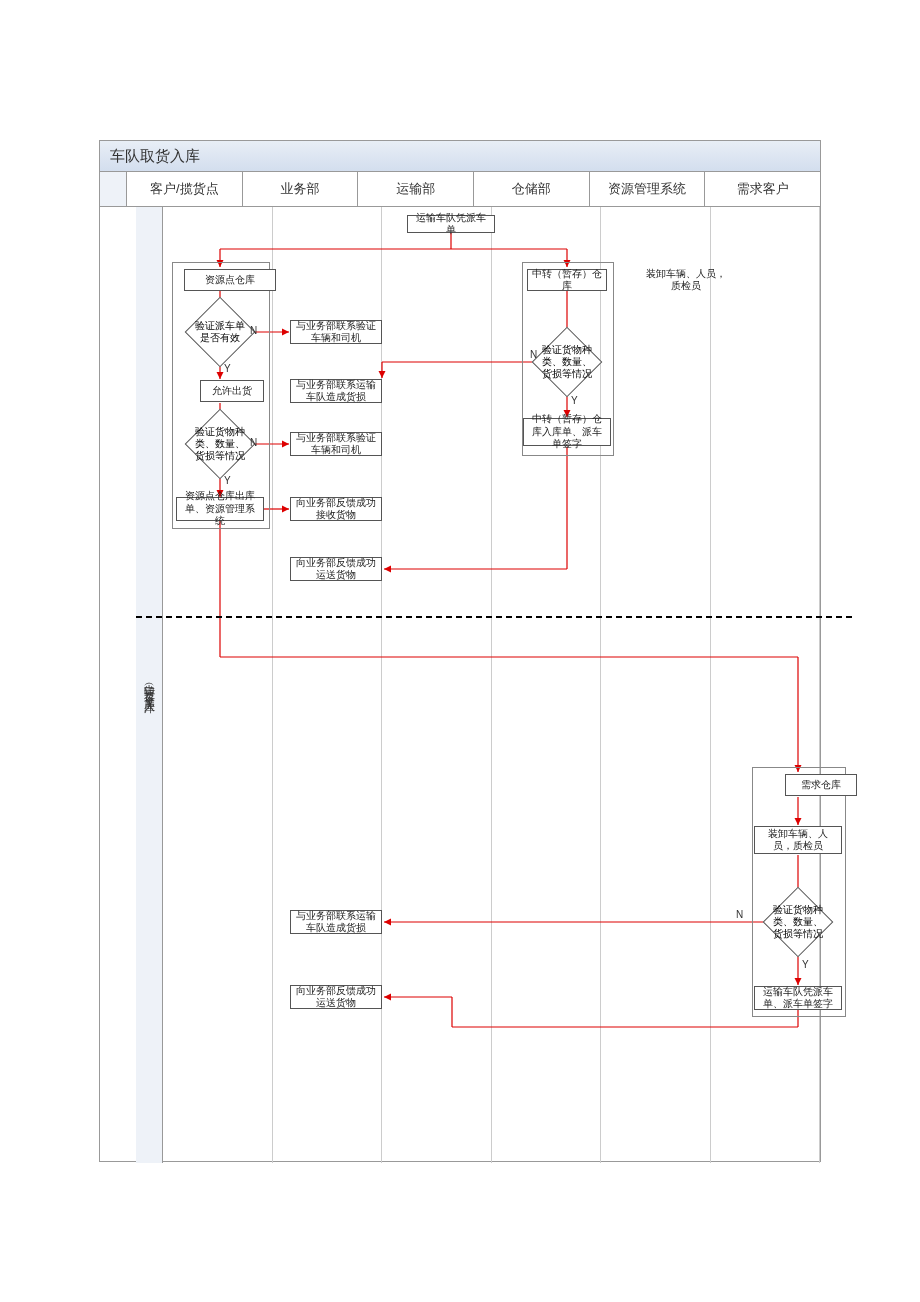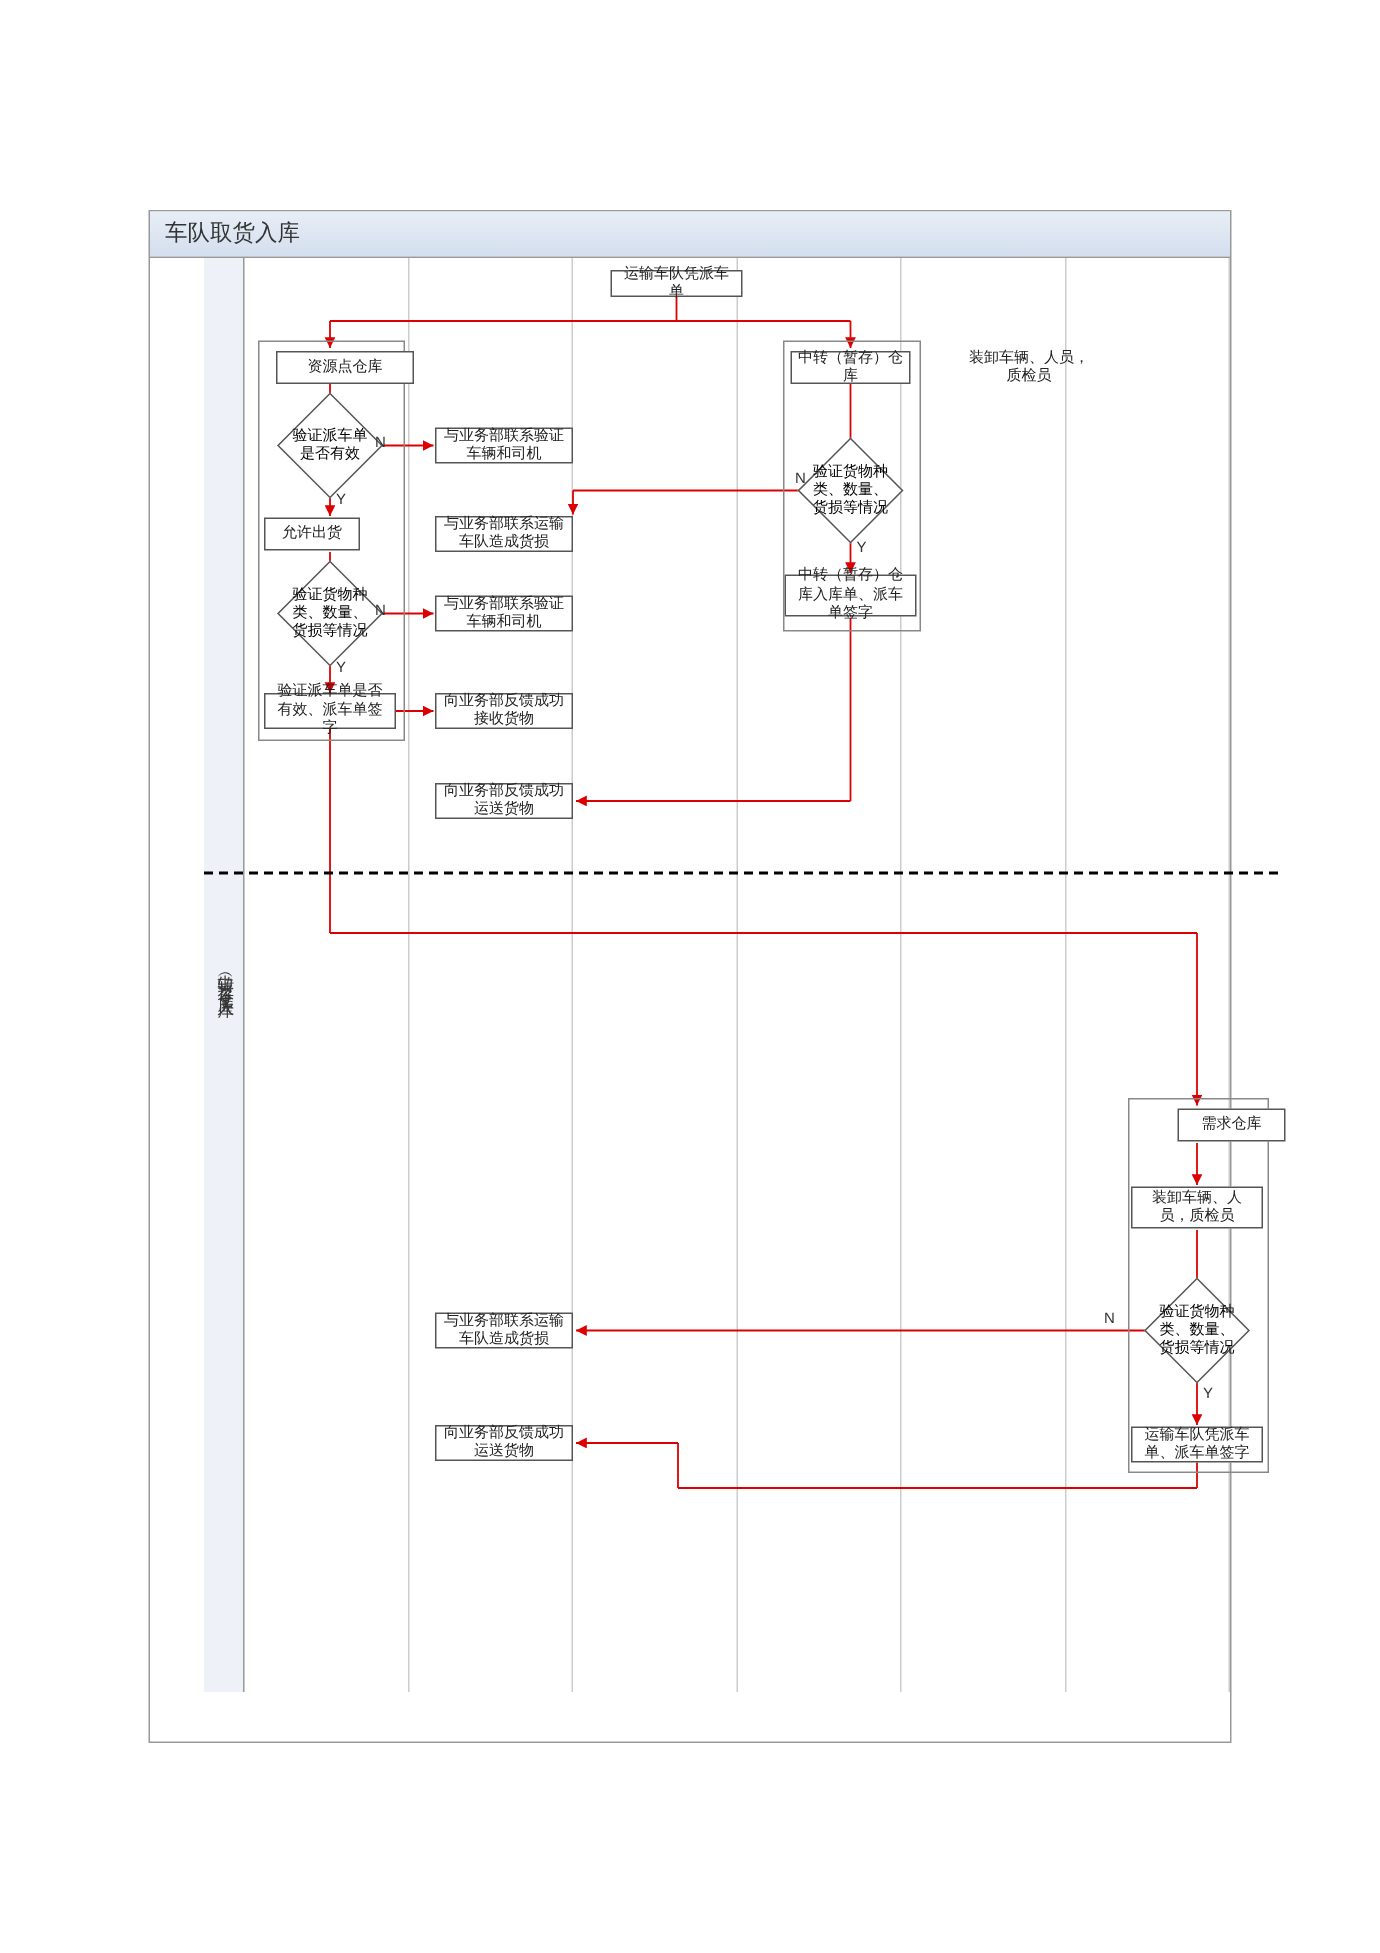--- a/index.html
+++ b/index.html
@@ -128,20 +128,29 @@
     left: 0; top: 0;
     width: 100%; height: 100%;
     overflow: visible;
   }
 </style>
 </head>
 <body>
 
 <div class="diagram">
   <div class="title-bar">车队取货入库</div>
+  <div class="lanes-header">
+    <div class="row-label-col"></div>
+    <div class="lane-head">客户/揽货点</div>
+    <div class="lane-head">业务部</div>
+    <div class="lane-head">运输部</div>
+    <div class="lane-head">仓储部</div>
+    <div class="lane-head">资源管理系统</div>
+    <div class="lane-head">需求客户</div>
+  </div>
   <div class="body">
     <div class="row-label">
       <span>中转（暂存）仓库入库</span>
     </div>
     <div class="lane"></div>
     <div class="lane"></div>
     <div class="lane"></div>
     <div class="lane"></div>
     <div class="lane"></div>
     <div class="lane"></div>
@@ -202,26 +211,26 @@
       <div class="frame" style="left:360px;top:55px;width:90px;height:192px"></div>
       <div class="frame" style="left:590px;top:560px;width:92px;height:248px"></div>
 
       <div class="node rect" style="left:245px;top:8px;width:88px;height:18px">运输车队凭派车单</div>
 
       <div class="node rect" style="left:22px;top:62px;width:92px;height:22px">资源点仓库</div>
       <div class="diamond-wrap" style="left:33px;top:100px;width:50px;height:50px">
         <div class="diamond"></div>
           <div class="diamond-text">验证派车单是否有效</div>
       </div>
-      <div class="node rect" style="left:14px;top:173px;width:64px;height:22px">允许出货</div>
+      <div class="node rect" style="left:38px;top:173px;width:64px;height:22px">允许出货</div>
       <div class="diamond-wrap" style="left:33px;top:212px;width:50px;height:50px">
         <div class="diamond"></div>
           <div class="diamond-text">验证货物种类、数量、货损等情况</div>
       </div>
-      <div class="node rect" style="left:14px;top:290px;width:88px;height:24px">验证派车单是否有效、派车单签字</div>
+      <div class="node rect" style="left:14px;top:290px;width:88px;height:24px">资源点仓库出库单、资源管理系统</div>
 
       <div class="node rect" style="left:128px;top:113px;width:92px;height:24px">与业务部联系验证车辆和司机</div>
       <div class="node rect" style="left:128px;top:172px;width:92px;height:24px">与业务部联系运输车队造成货损</div>
       <div class="node rect" style="left:128px;top:225px;width:92px;height:24px">与业务部联系验证车辆和司机</div>
       <div class="node rect" style="left:128px;top:290px;width:92px;height:24px">向业务部反馈成功接收货物</div>
       <div class="node rect" style="left:128px;top:350px;width:92px;height:24px">向业务部反馈成功运送货物</div>
 
       <div class="node rect" style="left:365px;top:62px;width:80px;height:22px">中转（暂存）仓库</div>
       <div class="diamond-wrap" style="left:380px;top:130px;width:50px;height:50px">
         <div class="diamond"></div>

